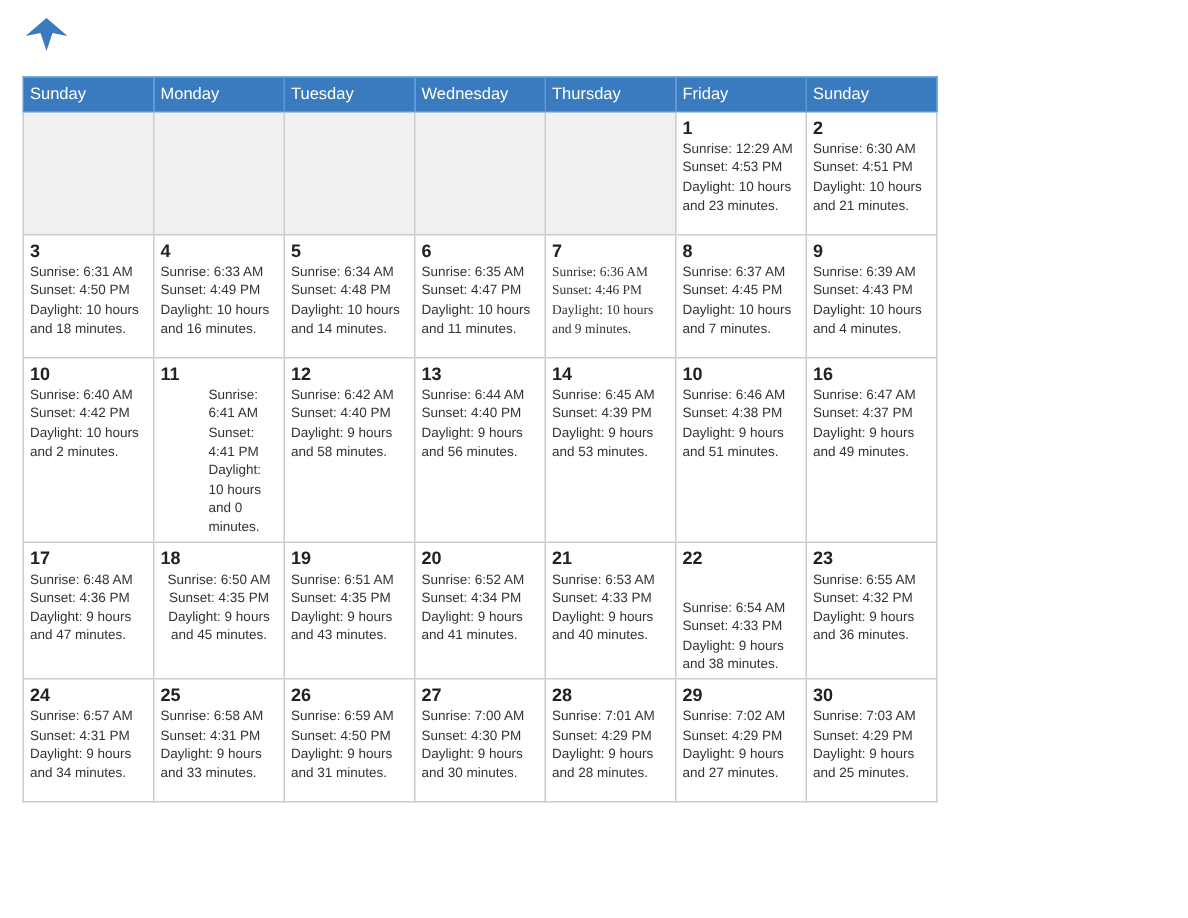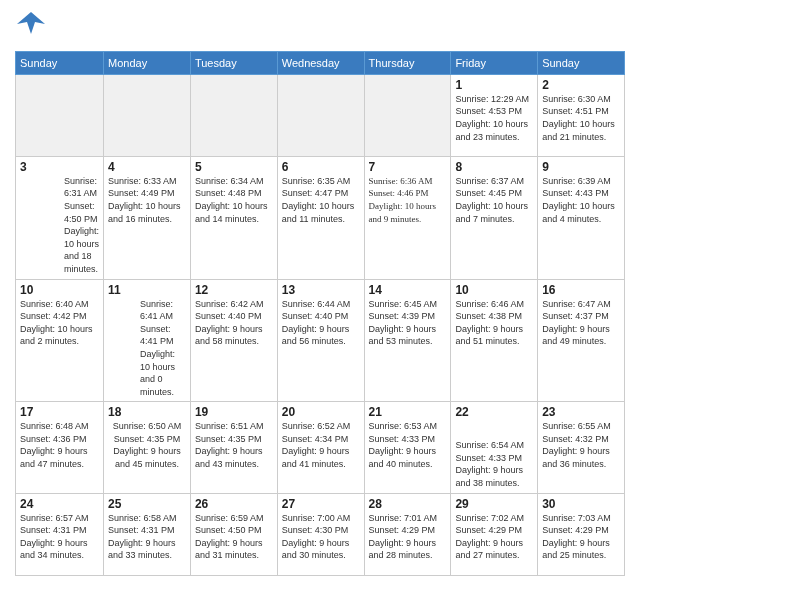--- a/index.html
+++ b/index.html
@@ -141,21 +141,21 @@
             <span class="day-num">2</span>
             <div class="day-info" style="white-space: pre-line;">Sunrise: 6:30 AM
 Sunset: 4:51 PM
 Daylight: 10 hours
 and 21 minutes.</div>
           </td>
         </tr>
         <tr class="week-row">
           <td>
             <span class="day-num">3</span>
-            <div class="day-info" style="white-space: pre-line; margin-left: 44px;">Sunrise: 6:31 AM
+            <div class="day-info" style="white-space: pre-line;">Sunrise: 6:31 AM
 Sunset: 4:50 PM
 Daylight: 10 hours
 and 18 minutes.</div>
           </td>
           <td>
             <span class="day-num">4</span>
             <div class="day-info" style="white-space: pre-line;">Sunrise: 6:33 AM
 Sunset: 4:49 PM
 Daylight: 10 hours
 and 16 minutes.</div>

